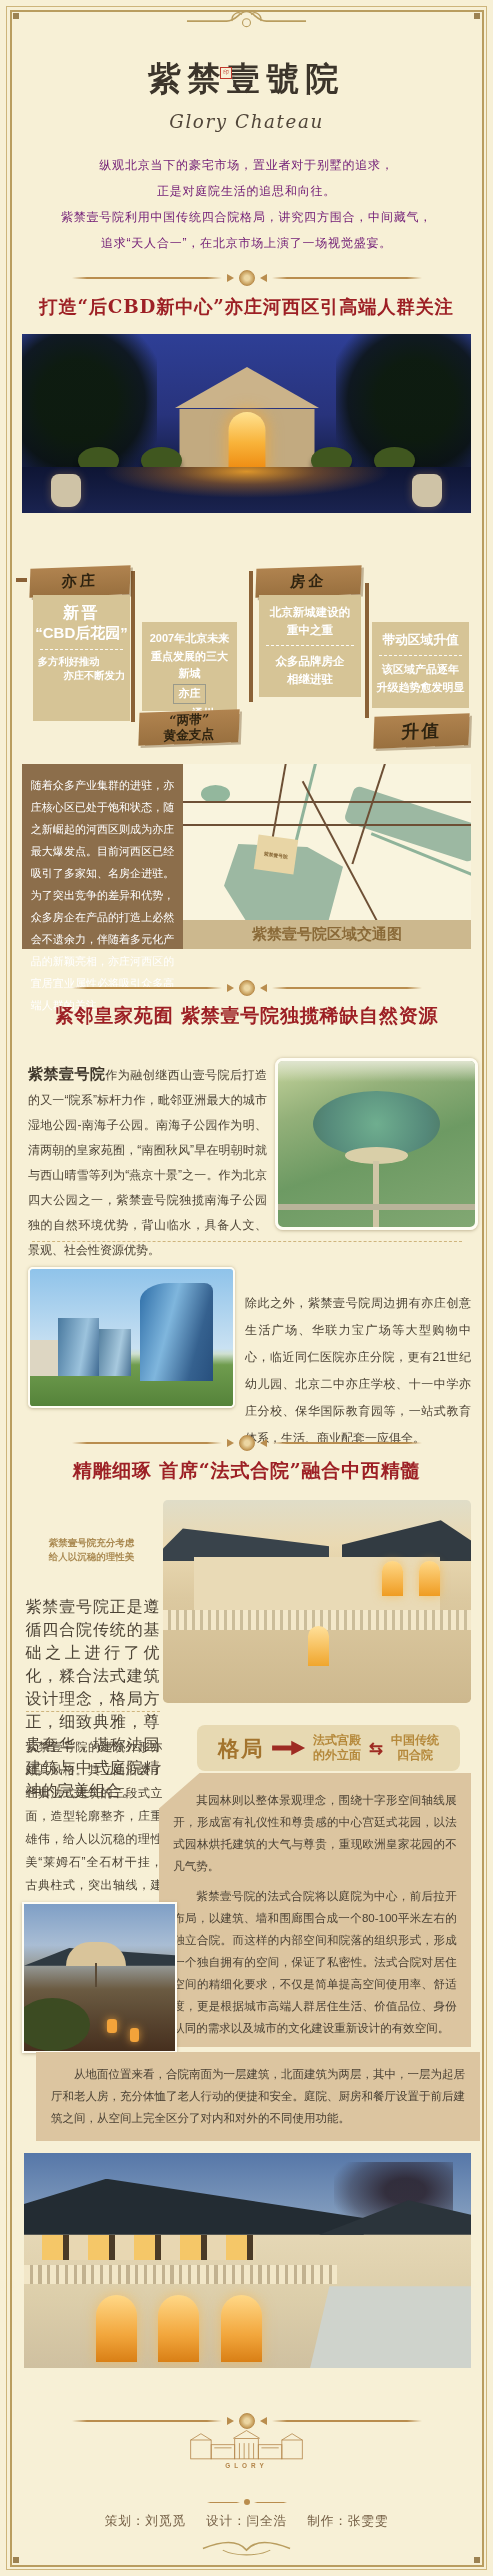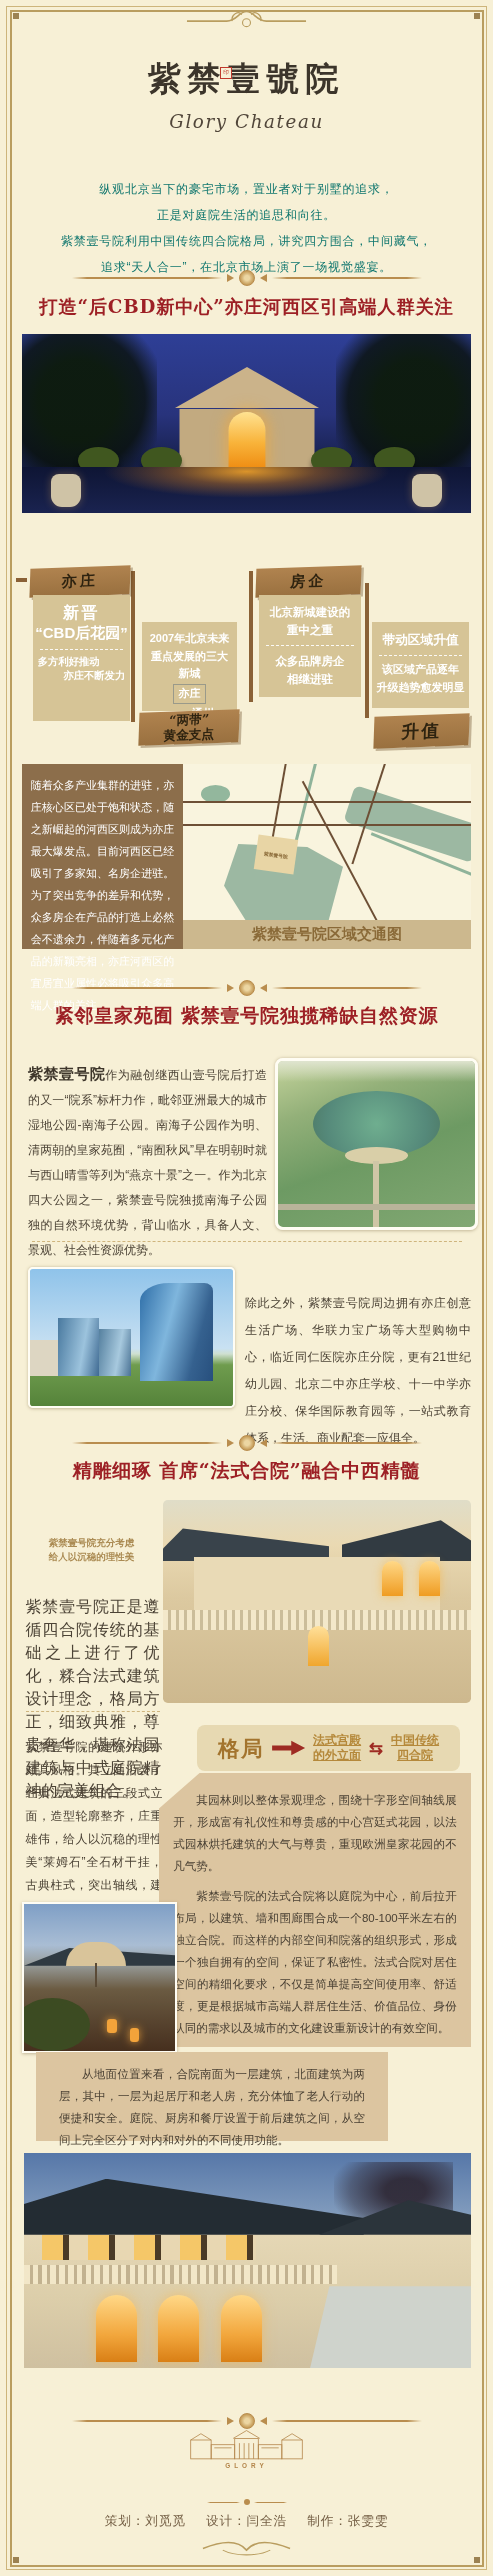--- a/index.html
+++ b/index.html
@@ -13,21 +13,21 @@
   .top-orn{position:absolute;top:4.8px;left:183px;width:127px;height:29px;}
   .bot-orn{position:absolute;top:2539px;left:199px;width:95px;height:27px;}
   
   .brand-title{position:absolute;top:57px;left:0;width:100%;text-align:center;font-family:"DejaVu Serif",serif;
     font-size:33px;font-weight:bold;color:#3c352b;letter-spacing:6.4px;}
   .brand-seal{position:absolute;top:67px;left:220px;width:10.3px;height:10.3px;border:1.2px solid #c0392b;
     color:#c0392b;font-size:5.6px;line-height:9.5px;text-align:center;background:#f7f0d6;}
   .brand-sub{position:absolute;top:111px;left:0;width:100%;text-align:center;font-family:"DejaVu Serif",serif;
     font-style:italic;font-size:18.3px;color:#51463a;letter-spacing:1.6px;}
   
-  .intro{position:absolute;top:176px;left:0;width:100%;text-align:center;font-size:12px;line-height:26px;color:#0f766e;letter-spacing:0.8px;}
+  .intro{position:absolute;top:152px;left:0;width:100%;text-align:center;font-size:12px;line-height:26px;color:#701a75;letter-spacing:0.8px;}
   
   .divider{position:absolute;left:72px;width:350px;height:22px;display:flex;align-items:center;justify-content:center;gap:4.8px;}
   .dv-line{flex:1;height:1.6px;background:linear-gradient(90deg,transparent,#b98d4e 10%,#b98d4e 90%,transparent);}
   .dv-f{width:0;height:0;border-top:4px solid transparent;border-bottom:4px solid transparent;}
   .dv-f.l{border-left:7.2px solid #b98d4e}.dv-f.r{border-right:7.2px solid #b98d4e}
   .dv-medal{width:16px;height:16px;border-radius:50%;border:1.6px solid #b98d4e;box-sizing:border-box;
     background:radial-gradient(circle,#ecd6a2 25%,#c8a05e 65%,#b98d4e 100%);}
   .d1{top:267px}.d2{top:977px}.d3{top:1432px}.d4{top:2410px}
   .sm-div{position:absolute;top:2499px;left:207px;width:80px;display:flex;align-items:center;justify-content:center;gap:4px;}
   .sm-div .dv-line{height:0.8px}
@@ -142,36 +142,36 @@
   .p4-door{position:absolute;left:47%;top:62%;width:21px;height:40px;border-radius:10.3px 10.3px 0 0;
     background:linear-gradient(180deg,#ffe09a,#f0a62d);}
   .s3-p1{position:absolute;left:25.5px;top:1579px;width:134px;font-size:16px;line-height:23px;text-align:justify;color:#4c4336;}
   .dd2{left:25.5px;top:1711px;width:134px;}
   .s3-p2{position:absolute;left:25.5px;top:1724px;width:137px;font-size:12px;line-height:23px;text-align:justify;color:#4c4336;}
   .geju{position:absolute;left:197px;top:1725px;width:263px;height:46px;background:#e7d9b2;border-radius:8px;
     display:flex;align-items:center;justify-content:center;gap:8px;}
   .gj-label{font-size:21.5px;font-weight:bold;color:#a3742e;font-family:"DejaVu Serif",serif;letter-spacing:1.6px;}
   .gj-arrow{width:33px;height:17.5px;background:#9e2b23;
     clip-path:polygon(0 36%,58% 36%,58% 8%,100% 50%,58% 92%,58% 64%,0 64%);}
-  .gj-txt{font-size:12px;font-weight:bold;color:#b5893b;line-height:15px;text-align:center;text-decoration:underline;}
+  .gj-txt{font-size:12px;font-weight:bold;color:#b5893b;line-height:15px;text-align:center;}
   .gj-swap{color:#9e2b23;font-weight:bold;font-size:16.7px;}
   .panelA{position:absolute;left:159px;top:1773px;width:312px;height:274px;background:#dcc5a0;box-sizing:border-box;
     clip-path:polygon(0 13%,13% 0,100% 0,100% 100%,0 100%);padding:16px 14.3px 0 14.3px;overflow:hidden;}
   .panelA p{margin:0 0 8px 0;font-size:11.5px;line-height:22px;text-align:justify;color:#4a4134;text-indent:2em;}
   .photo5{position:absolute;left:22px;top:1902px;width:151px;height:147px;border:2.4px solid #fffdf4;overflow:hidden;
     box-shadow:0 0.8px 3.2px rgba(120,100,60,.4);
     background:linear-gradient(180deg,#7f9fc6 0%,#a9bdd4 28%,#9aa0a0 40%,#6b5b42 58%,#462f1e 100%);}
   .p5-roof{position:absolute;left:0;top:30%;width:100%;height:12%;background:#2f3a42;
     clip-path:polygon(0 100%,30% 0,100% 40%,100% 100%);}
   .p5-umb{position:absolute;left:28%;top:26%;width:60px;height:24px;border-radius:30px 30px 0 0;background:#d9c49a;}
   .p5-pole{position:absolute;left:47%;top:40%;width:2.4px;height:24px;background:#5a4a36;}
   .p5-lan{position:absolute;bottom:12%;width:9.5px;height:14.3px;border-radius:3.2px;background:#f3a33a;box-shadow:0 0 8px rgba(250,170,60,.8);}
   .p5-plant{position:absolute;left:-6%;bottom:0;width:50%;height:36%;border-radius:50%;background:#3c4b22;}
-  .panelB{position:absolute;left:36px;top:2052px;width:352px;height:89px;background:#dcc5a0;box-sizing:border-box;
-    padding:11px 23px;font-size:11.5px;line-height:22px;text-align:justify;color:#4a4134;text-indent:2em;}
+  .panelB{position:absolute;left:36px;top:2052px;width:444px;height:89px;background:#dcc5a0;box-sizing:border-box;
+    padding:11px 15px;font-size:11.5px;line-height:22px;text-align:justify;color:#4a4134;text-indent:2em;}
   
   .photo6{position:absolute;left:24px;top:2153px;width:447px;height:215px;overflow:hidden;
     background:linear-gradient(180deg,#5677a8 0%,#7d98bb 26%,#8ba3bd 33%,#e6d8b6 35%,#dcceaa 68%,#cfc0a0 100%);}
   .p6-roof{position:absolute;left:-4%;top:12%;width:80%;height:26%;background:#232c33;
     clip-path:polygon(0 55%,28% 0,100% 70%,100% 100%,0 100%);}
   .p6-roof2{position:absolute;right:-6%;top:22%;width:40%;height:16%;background:#2b343b;
     clip-path:polygon(0 100%,50% 0,100% 60%,100% 100%);}
   .p6-tree{position:absolute;right:4%;top:4%;width:119px;height:72px;
     background:radial-gradient(ellipse at 60% 40%,rgba(40,30,40,.85) 20%,rgba(40,30,40,.4) 55%,transparent 75%);}
   .p6-winrow{position:absolute;left:4%;top:38%;width:48%;height:12%;

